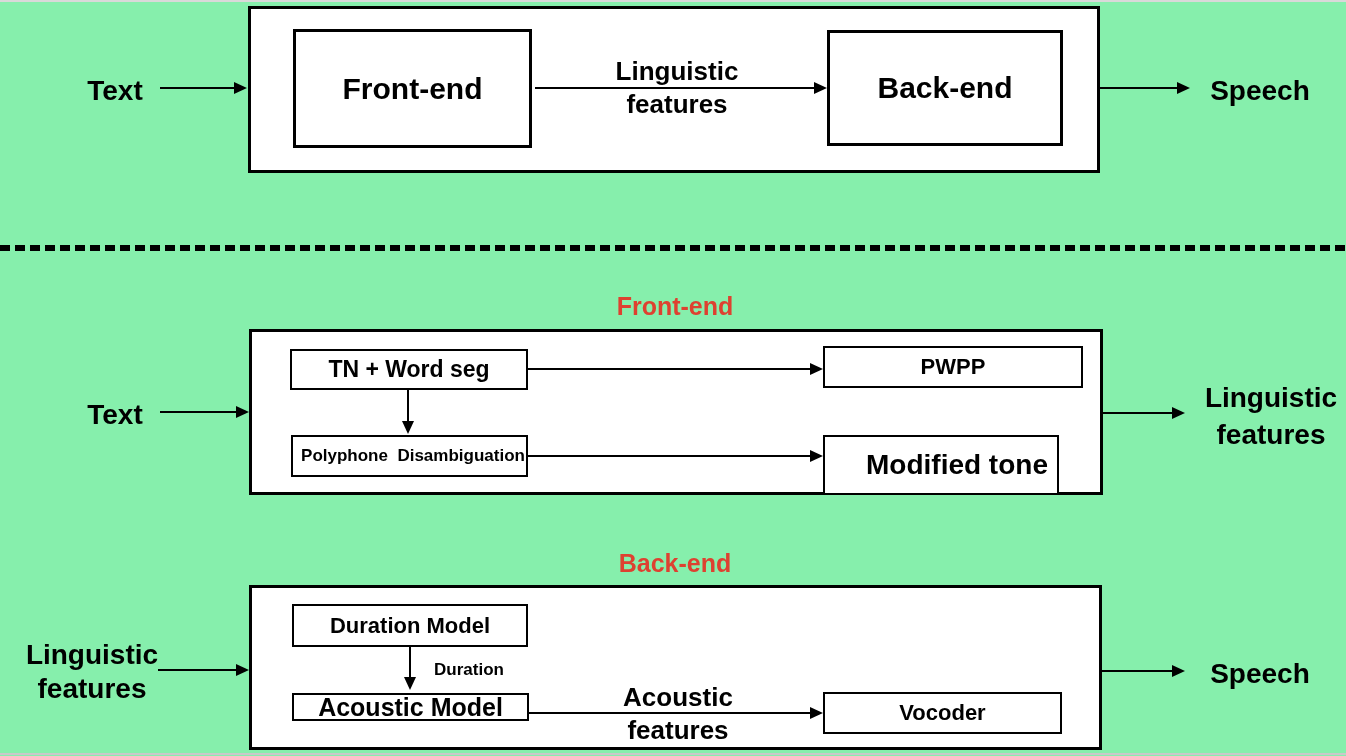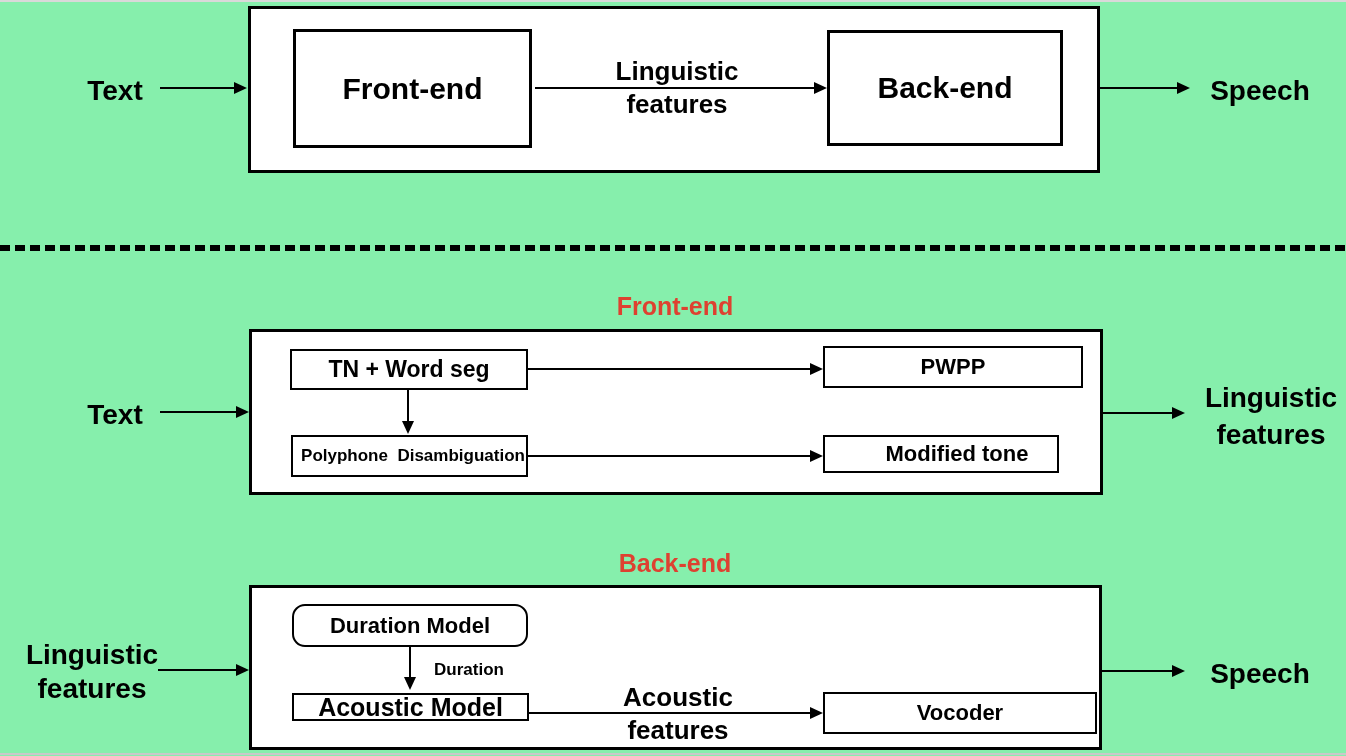--- a/index.html
+++ b/index.html
@@ -75,54 +75,54 @@
       <span style="white-space:pre;margin-left:7px;">Polyphone  Disambiguation</span>
     </div>
 
     <div class="ah" style="left:528px;top:367.7px;width:282px;"></div>
     <div class="ah" style="left:528px;top:454.7px;width:282px;"></div>
 
     <div class="box thin" style="left:823px;top:346px;width:260px;height:42px;font-size:22px;">
       <span>PWPP</span>
     </div>
 
-    <div class="box thin" style="left:823px;top:435px;width:236px;height:38px;font-size:22px;padding-left:32px;">
+    <div class="box thin" style="left:823px;top:435px;width:236px;height:60px;font-size:28px;padding-left:32px;">
       <span>Modified tone</span>
     </div>
 
     <div class="ah" style="left:1103px;top:411.7px;width:69px;"></div>
     <div class="lbl" style="left:1171px;top:379px;width:200px;font-size:28px;line-height:37px;">Linguistic
 features</div>
   </div>
 
   <div>
     <div class="red-title" style="left:555px;top:548px;width:240px;color:#DE4130;">Back-end</div>
 
     <div class="lbl" style="left:7px;top:638px;width:170px;font-size:28px;line-height:34px;">Linguistic
 features</div>
     <div class="ah" style="left:158px;top:668.7px;width:78px;"></div>
 
     <div class="box" style="left:249px;top:585px;width:853px;height:165px;"></div>
 
-    <div class="box thin" style="left:292px;top:604px;width:236px;height:43px;font-size:22px;border-radius:13px;">
+    <div class="box thin" style="left:292px;top:604px;width:236px;height:43px;font-size:22px;">
       <span>Duration Model</span>
     </div>
 
     <div class="av" style="left:408.7px;top:647px;height:31px;"></div>
     <div class="lbl" style="left:424px;top:660px;width:90px;font-size:17px;text-align:center;">Duration</div>
 
     <div class="box thin" style="left:292px;top:693px;width:237px;height:28px;font-size:25px;">
       <span>Acoustic Model</span>
     </div>
 
     <div class="ah" style="left:529px;top:711.7px;width:281px;"></div>
     <div class="lbl" style="left:578px;top:681px;width:200px;font-size:26px;line-height:33px;">Acoustic
 features</div>
 
-    <div class="box thin" style="left:823px;top:692px;width:274px;height:42px;font-size:22px;">
+    <div class="box thin" style="left:823px;top:692px;width:239px;height:42px;font-size:22px;">
       <span>Vocoder</span>
     </div>
 
     <div class="ah" style="left:1102px;top:669.7px;width:70px;"></div>
     <div class="lbl" style="left:1180px;top:657px;width:160px;font-size:28px;">Speech</div>
   </div>
 
 </div>
 
 </body></html>

